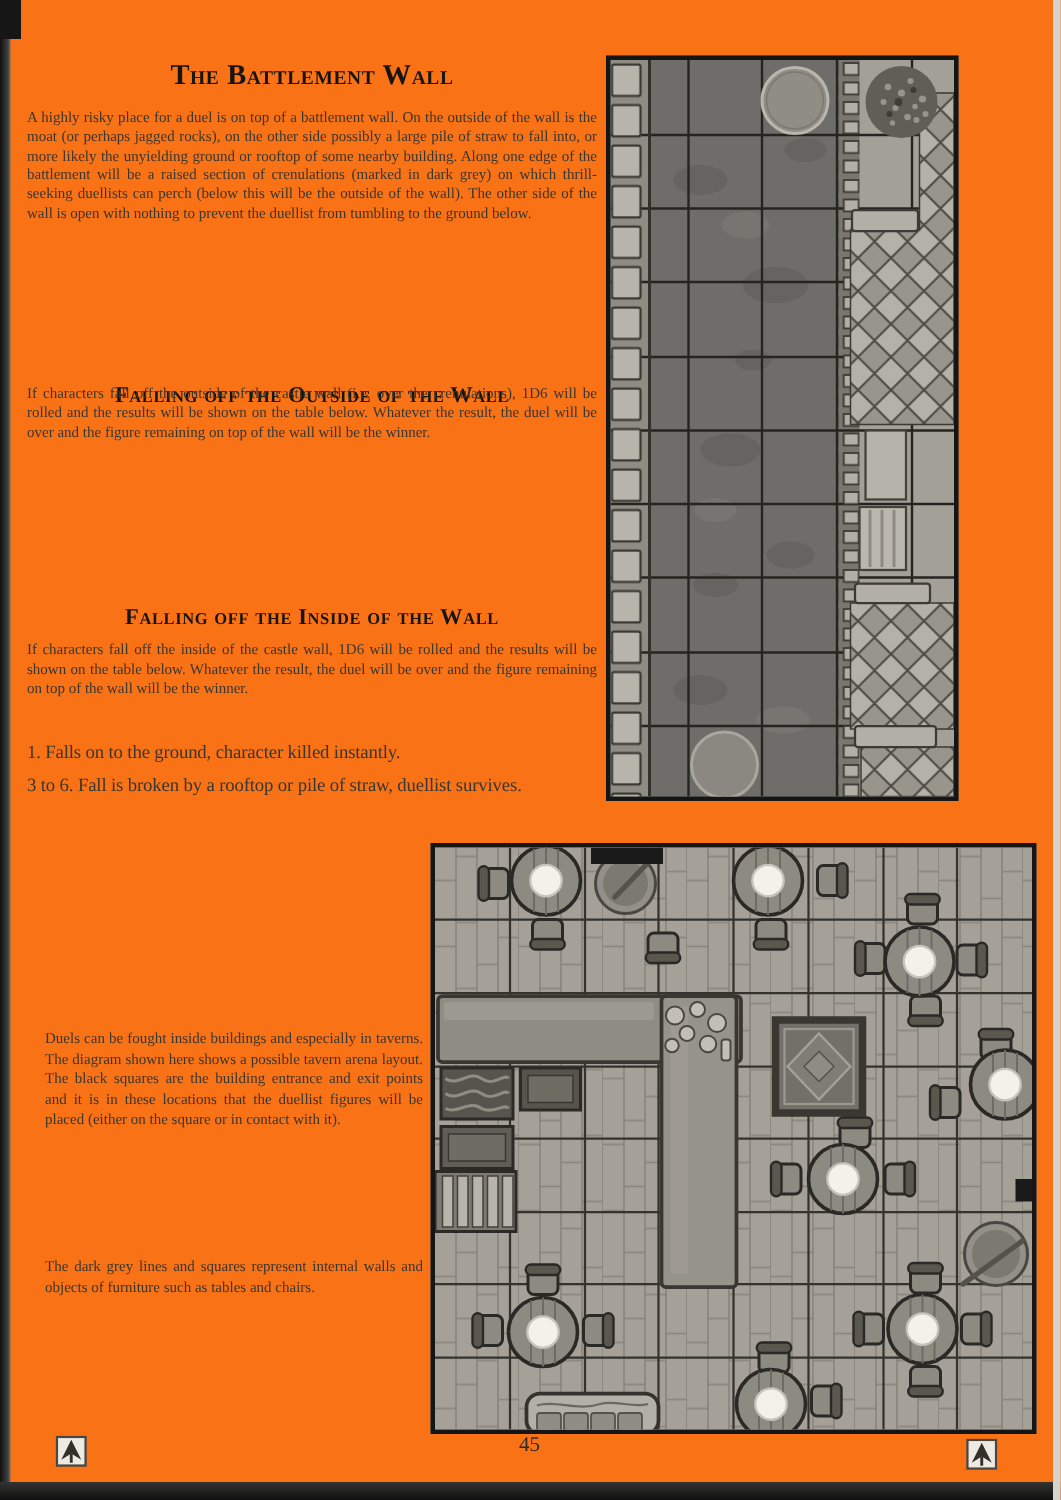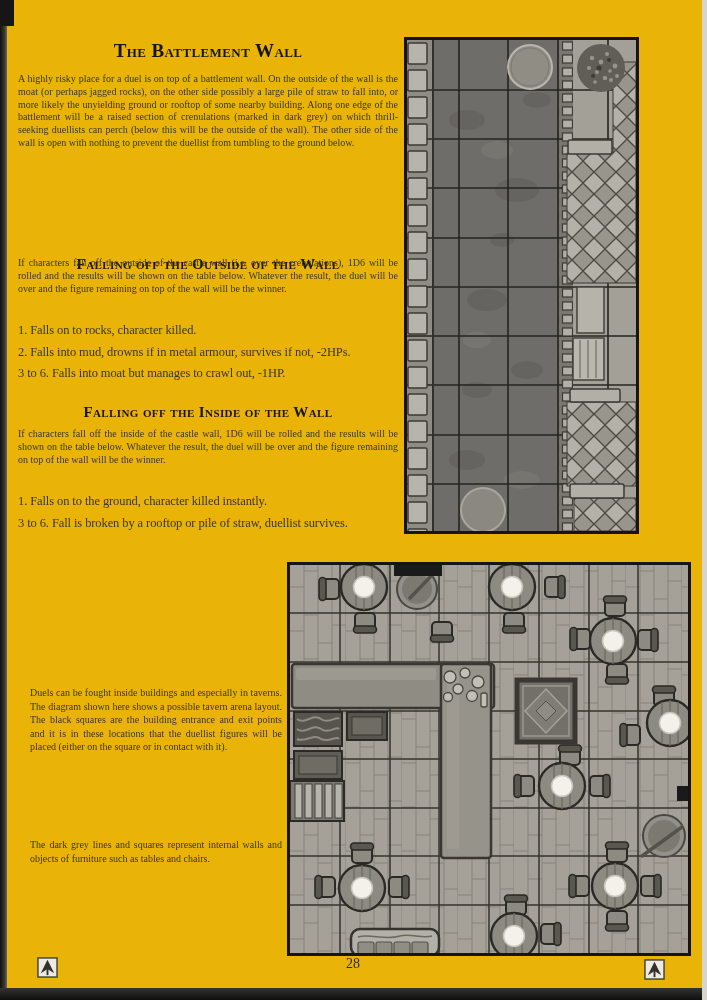--- a/index.html
+++ b/index.html
@@ -1,16 +1,16 @@
 <!DOCTYPE html>
 <html><head>
 <meta charset="utf-8">
 <style>
   html,body{margin:0;padding:0;background:#dddbd4;}
-  .page{position:relative;width:707px;height:1000px;background:#eab308;
+  .page{position:relative;width:707px;height:1000px;background:#f97316;
         font-family:"Liberation Serif",serif;overflow:hidden;}
   
   .edge-left{position:absolute;left:0;top:0;width:7px;height:100%;
              background:linear-gradient(90deg,#101010,#3c3c3c 70%,#6a6a66);}
   .edge-bottom{position:absolute;left:0;bottom:0;width:100%;height:12px;
                background:linear-gradient(0deg,#0f0f0f,#333331);}
   .edge-right{position:absolute;right:0;top:0;width:5px;height:100%;background:#d6d4cd;}
   .corner-shade{position:absolute;left:0;top:0;width:14px;height:26px;background:#161616;}
 
   .heading{position:absolute;font-variant:small-caps;font-weight:bold;
@@ -39,25 +39,20 @@
 <div class="page">
 
   <div class="heading h-main" style="left:18px;top:40px;width:380px;">The Battlement Wall</div>
 
   <div class="body-text" style="left:18px;top:73px;width:380px;">A highly risky place for a duel is on top of a battlement wall. On the outside of the wall is the moat (or perhaps jagged rocks), on the other side possibly a large pile of straw to fall into, or more likely the unyielding ground or rooftop of some nearby building. Along one edge of the battlement will be a raised section of crenulations (marked in dark grey) on which thrill-seeking duellists can perch (below this will be the outside of the wall). The other side of the wall is open with nothing to prevent the duellist from tumbling to the ground below.</div>
 
   <div class="heading h-sub" style="left:18px;top:233px;width:380px;margin-top:23px;">Falling off the Outside of the Wall</div>
 
   <div class="body-text" style="left:18px;top:257px;width:380px;">If characters fall off the outside of the castle wall (i.e. over the crenulations), 1D6 will be rolled and the results will be shown on the table below. Whatever the result, the duel will be over and the figure remaining on top of the wall will be the winner.</div>
 
-  <div class="list" style="left:18px;top:323px;width:384px;">
-    <p>1. Falls on to rocks, character killed.</p>
-    <p>2. Falls into mud, drowns if in metal armour, survives if not, -2HPs.</p>
-    <p>3 to 6.  Falls into moat but manages to crawl out, -1HP.</p>
-  </div>
 
   <div class="heading h-sub" style="left:18px;top:404px;width:380px;">Falling off the Inside of the Wall</div>
 
   <div class="body-text" style="left:18px;top:428px;width:380px;">If characters fall off the inside of the castle wall, 1D6 will be rolled and the results will be shown on the table below. Whatever the result, the duel will be over and the figure remaining on top of the wall will be the winner.</div>
 
   <div class="list" style="left:18px;top:494px;width:384px;">
     <p>1. Falls on to the ground, character killed instantly.</p>
     <p>3 to 6.  Fall is broken by a rooftop or pile of straw, duellist survives.</p>
   </div>
 
@@ -268,21 +263,21 @@
         <rect x="86" y="377" width="16" height="12" rx="2" fill="#908d85" stroke="#55524b" stroke-width="1.2"></rect>
         <rect x="104" y="377" width="16" height="12" rx="2" fill="#908d85" stroke="#55524b" stroke-width="1.2"></rect>
         <rect x="122" y="377" width="16" height="12" rx="2" fill="#908d85" stroke="#55524b" stroke-width="1.2"></rect>
       </g>
 
       <rect x="104" y="0" width="48" height="11" fill="#1a1a1a"></rect>
       <rect x="387" y="221" width="11" height="15" fill="#1a1a1a"></rect>
     </svg>
   </div>
 
-  <div class="page-number">28</div>
+  <div class="page-number">45</div>
 
   <div class="logo" id="logo-left">
     <svg width="21" height="21" viewBox="0 0 22 22">
       <rect x="1" y="1" width="20" height="20" fill="#eceae3" stroke="#4a4742" stroke-width="1.6"></rect>
       <path d="M11,3 L18,17 L11,12.5 L4,17 Z" fill="#33302b"></path>
       <path d="M11,12.5 L11,19" stroke="#33302b" stroke-width="2"></path>
     </svg>
   </div>
   <div class="logo" id="logo-right">
     <svg width="21" height="21" viewBox="0 0 22 22">

